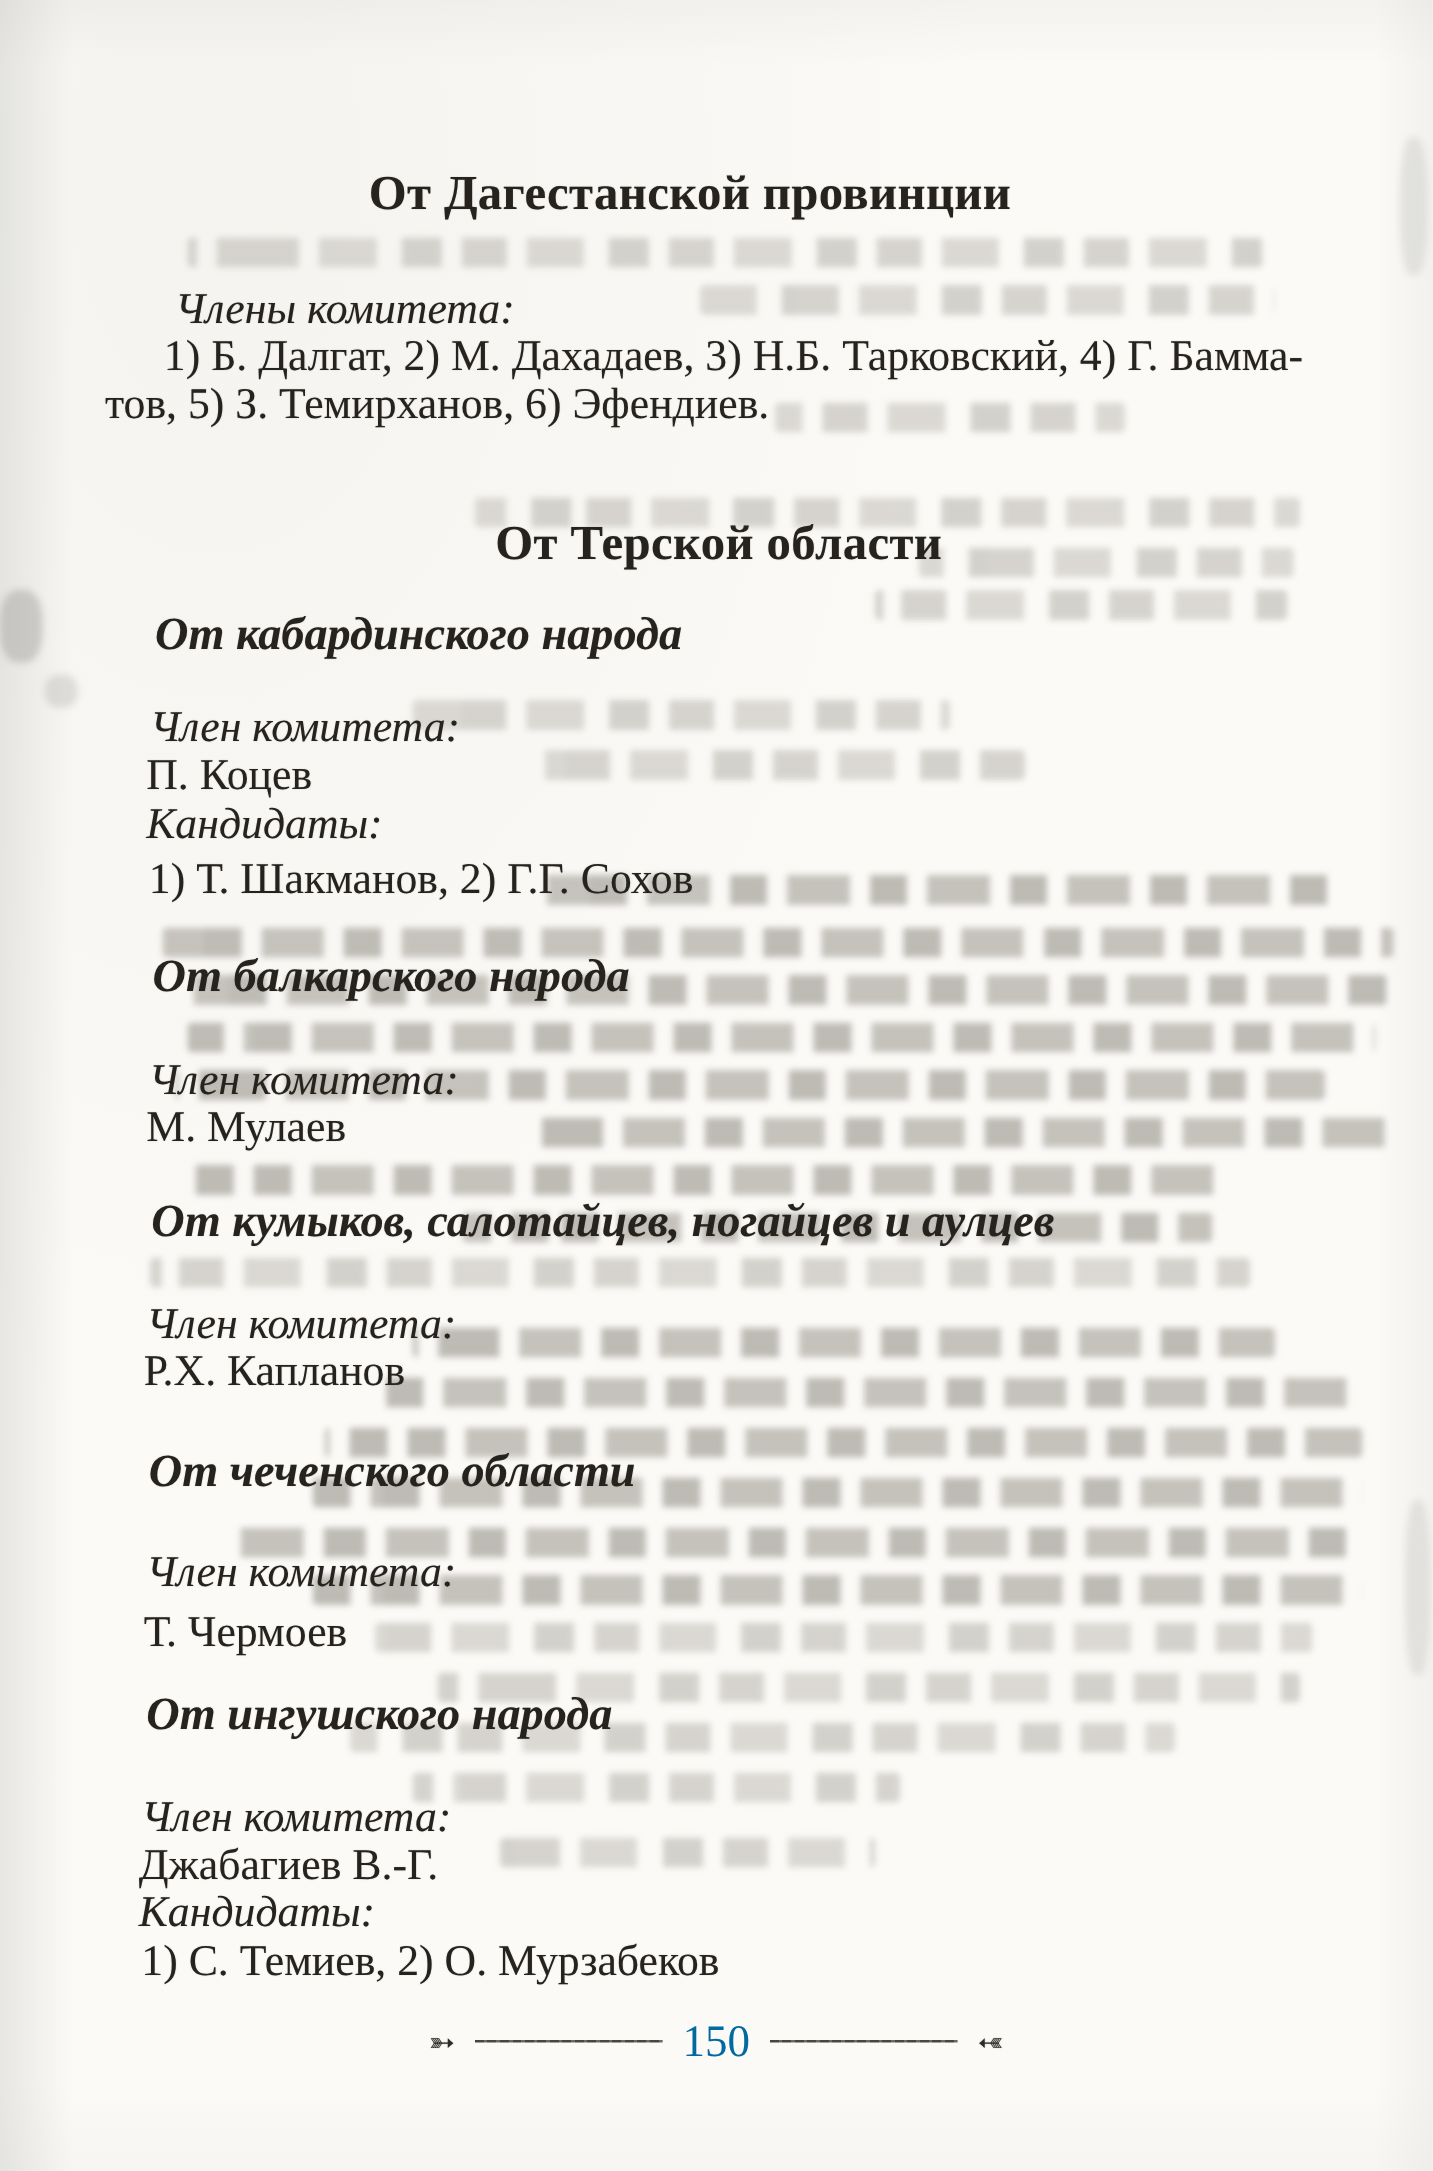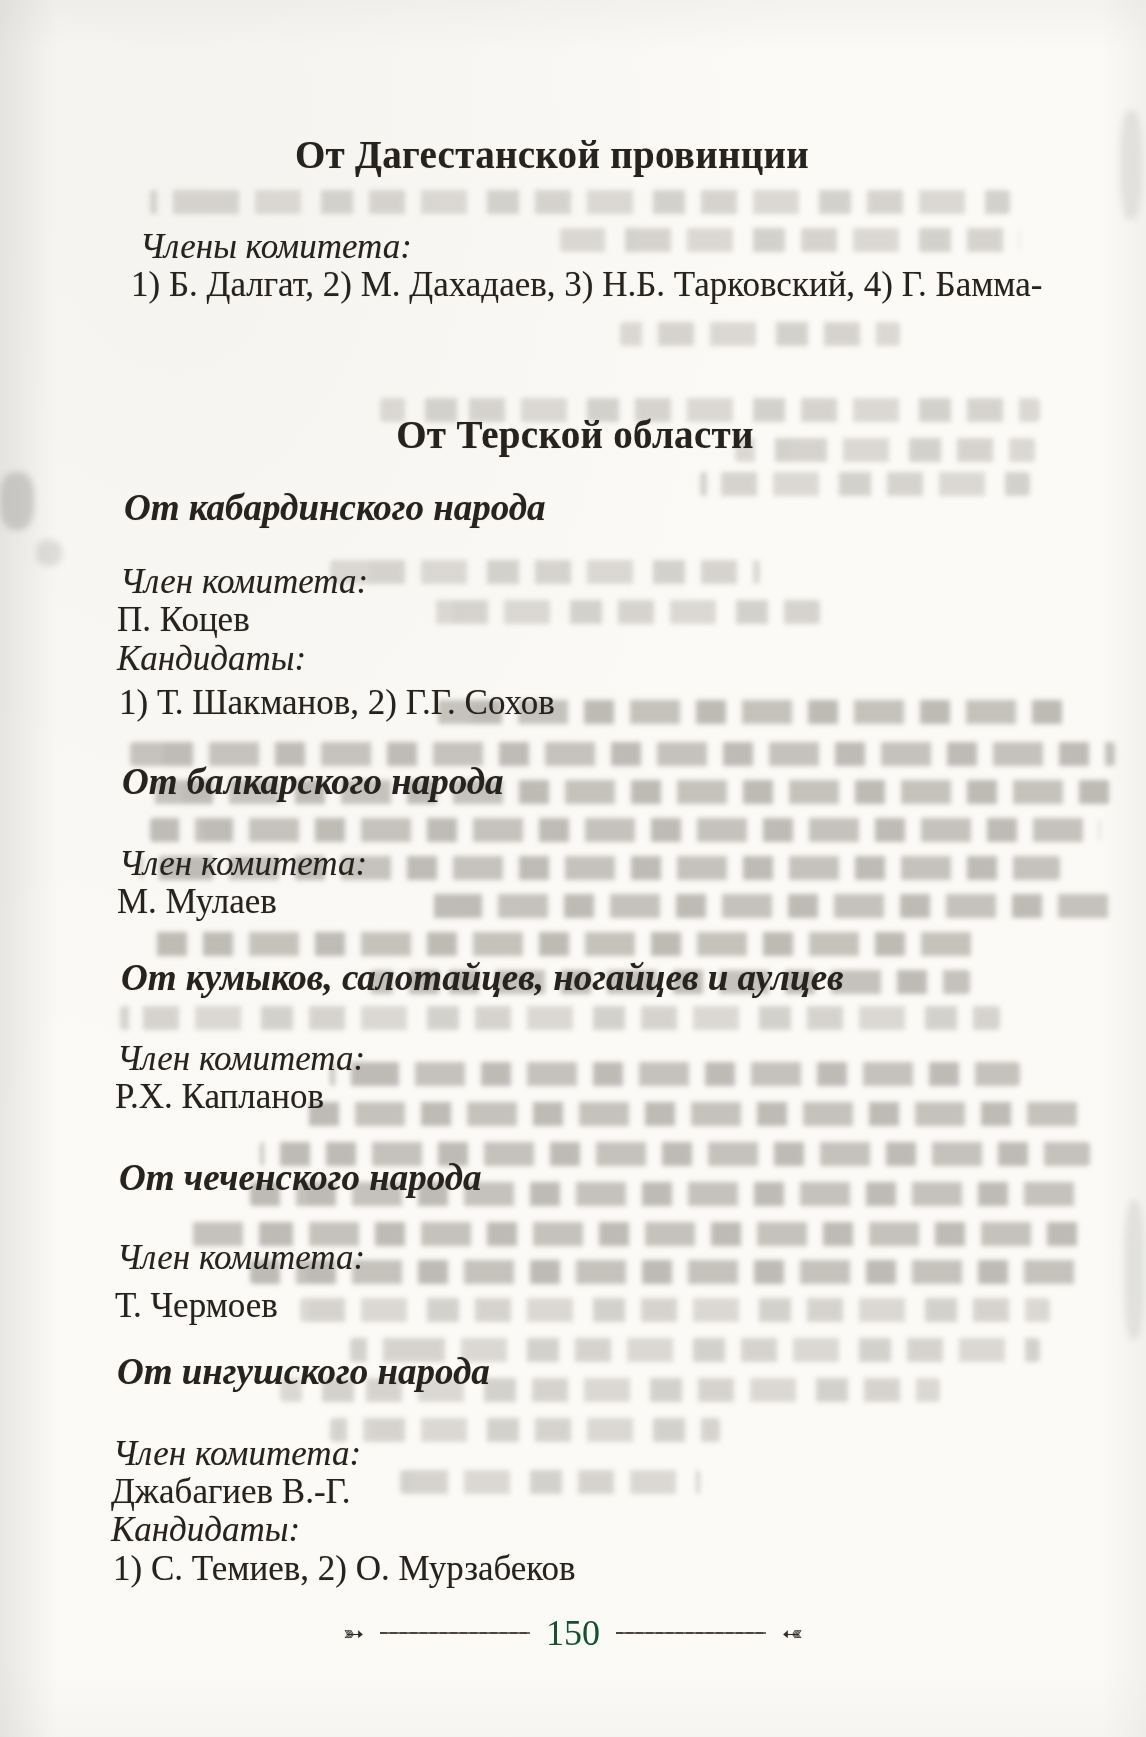--- a/index.html
+++ b/index.html
@@ -51,21 +51,21 @@
   }
   .footer .rule{
     width:150px;height:2px;
     background:repeating-linear-gradient(90deg,#4a463f 0 7px,#6e6a62 7px 10px);
   }
   .footer .orn{
     font-family:"DejaVu Sans",sans-serif;font-size:25px;color:#2e2b26;
     line-height:1;text-shadow:0 0 1px rgba(40,36,30,.4);
   }
   .footer .orn.flip{transform:scaleX(-1);}
-  .footer .num{font-size:36px;color:#14532d;}
+  .footer .num{font-size:36px;color:#0369a1;}
 </style>
 </head>
 <body>
 
 <div class="page">
 
   <div class="ghost-layer">
       <div class="ghost" style="left: 150px; top: 190px; width: 860px; background-position: 53px 0px;"></div>
       <div class="ghost" style="left: 560px; top: 228px; width: 460px; background-position: 75px 0px;"></div>
       <div class="ghost" style="left: 620px; top: 322px; width: 280px; background-position: 38px 0px;"></div>
@@ -98,38 +98,39 @@
 
   <div class="smudge" style="left:0;top:472px;width:34px;height:58px;background:rgba(160,158,152,.45);"></div>
   <div class="smudge" style="left:36px;top:540px;width:26px;height:26px;background:rgba(175,172,166,.35);"></div>
   <div class="smudge" style="left:1120px;top:110px;width:22px;height:110px;background:rgba(190,188,182,.35);"></div>
   <div class="smudge" style="left:1124px;top:1200px;width:20px;height:140px;background:rgba(188,186,180,.32);"></div>
 
 
   <div class="t bold size-head center-a" style="top:132px;padding-left:20px;">От Дагестанской провинции</div>
   <div class="t italic" style="left:140px;top:226px;">Члены комитета:</div>
   <div class="t" style="left:131px;top:264px;">1) Б. Далгат, 2) М. Дахадаев, 3) Н.Б. Тарковский, 4) Г. Бамма-</div>
+  <div class="t" style="left:84px;top:302px;">тов, 5) З. Темирханов, 6) Эфендиев.</div>
 
   <div class="t bold size-head center-b" style="top:412px;">От Терской области</div>
 
   <div class="t bolditalic size-sub" style="left:124px;top:486px;">От кабардинского народа</div>
   <div class="t italic" style="left:120px;top:561px;">Член комитета:</div>
   <div class="t" style="left:117px;top:599px;">П. Коцев</div>
   <div class="t italic" style="left:117px;top:638px;">Кандидаты:</div>
   <div class="t" style="left:119px;top:682px;">1) Т. Шакманов, 2) Г.Г. Сохов</div>
 
   <div class="t bolditalic size-sub" style="left:122px;top:760px;">От балкарского народа</div>
   <div class="t italic" style="left:119px;top:843px;">Член комитета:</div>
   <div class="t" style="left:117px;top:881px;">М. Мулаев</div>
 
   <div class="t bolditalic size-sub" style="left:121px;top:956px;">От кумыков, салотайцев, ногайцев и аулцев</div>
   <div class="t italic" style="left:117px;top:1038px;">Член комитета:</div>
   <div class="t" style="left:115px;top:1076px;">Р.Х. Капланов</div>
 
-  <div class="t bolditalic size-sub" style="left:119px;top:1156px;">От чеченского народа</div>
+  <div class="t bolditalic size-sub" style="left:119px;top:1156px;">От чеченского области</div>
   <div class="t italic" style="left:117px;top:1237px;">Член комитета:</div>
   <div class="t" style="left:115px;top:1275px;margin-top:10px;">Т. Чермоев</div>
 
   <div class="t bolditalic size-sub" style="left:117px;top:1350px;">От ингушского народа</div>
   <div class="t italic" style="left:113px;top:1433px;">Член комитета:</div>
   <div class="t" style="left:111px;top:1471px;">Джабагиев В.-Г.</div>
   <div class="t italic" style="left:111px;top:1509px;">Кандидаты:</div>
   <div class="t" style="left:113px;top:1548px;">1) С. Темиев, 2) О. Мурзабеков</div>
 
   <div class="footer">

